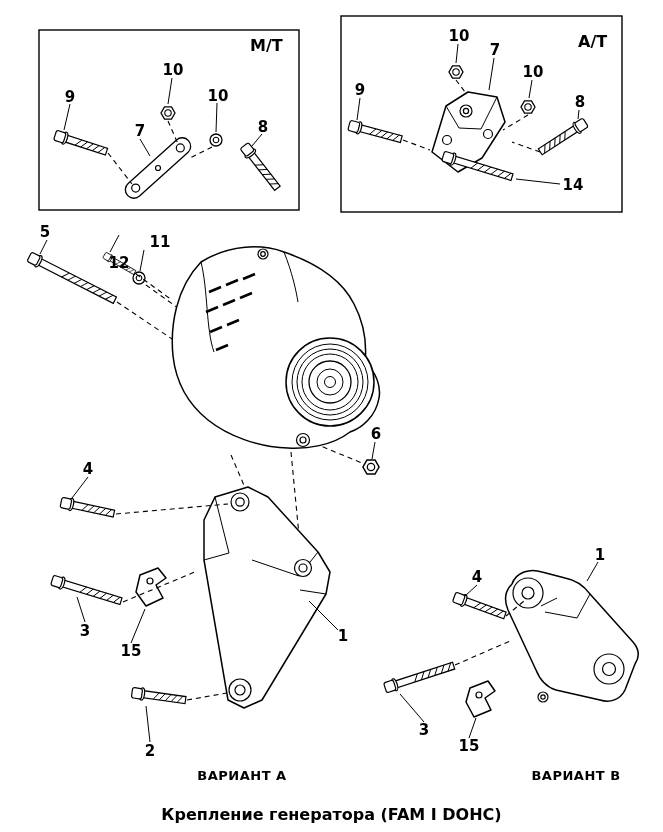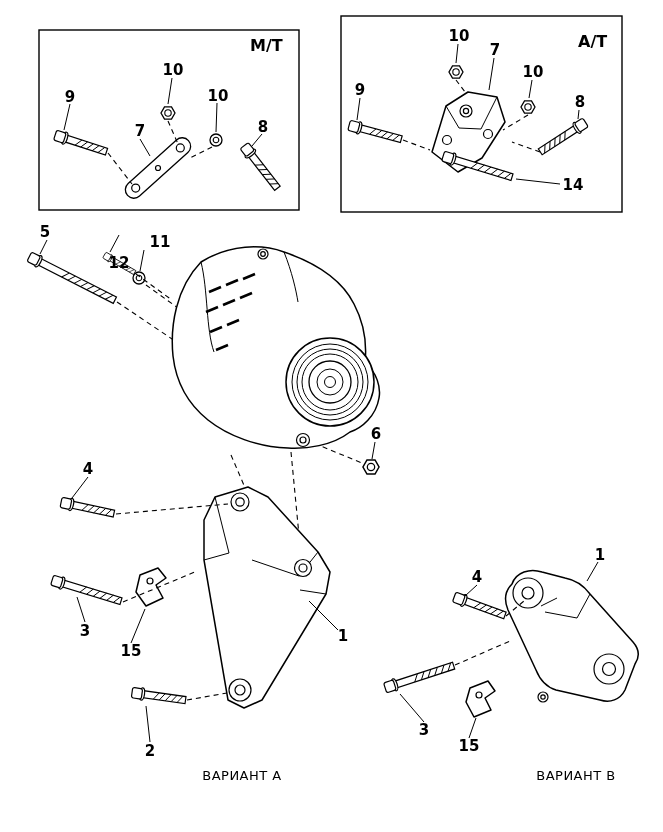--- a/index.html
+++ b/index.html
@@ -13,21 +13,21 @@
   .outline{fill:#fff;stroke:#000;stroke-width:1.5;stroke-linejoin:round;}
   .thin{stroke:#000;stroke-width:1;fill:none;}
   .hole{fill:#fff;stroke:#000;stroke-width:1.2;}
   .callout{
     position:absolute;transform:translate(-50%,-50%);
     font-weight:bold;font-size:15px;line-height:1;color:#000;white-space:nowrap;
   }
   .inset-label{position:absolute;font-weight:bold;font-size:16px;line-height:1;}
   .variant-label{
     position:absolute;transform:translateX(-50%);
-    font-weight:normal;font-size:13px;letter-spacing:.5px;white-space:nowrap;
+    font-weight:bold;font-size:13px;letter-spacing:.5px;white-space:nowrap;
   }
   .caption{
     position:absolute;left:0;right:0;bottom:8px;text-align:center;
     font-weight:bold;font-size:16px;
   }
   .watermark{
     position:absolute;left:166px;top:390px;
     font-size:41px;font-weight:bold;letter-spacing:1px;white-space:nowrap;
     color:#8f8f8f;opacity:.55;
   }
@@ -197,14 +197,15 @@
   <div class="callout" style="left:150px;top:751px;">2</div>
 
   <div class="callout" style="left:600px;top:555px;">1</div>
   <div class="callout" style="left:477px;top:577px;">4</div>
   <div class="callout" style="left:424px;top:730px;">3</div>
   <div class="callout" style="left:469px;top:746px;">15</div>
 
   <div class="variant-label" style="left:242px;top:768px;">ВАРИАНТ А</div>
   <div class="variant-label" style="left:576px;top:768px;">ВАРИАНТ B</div>
 
+  <div class="caption">Крепление генератора (FAM I DOHC)</div>
 
 </div>
 
 </body></html>

